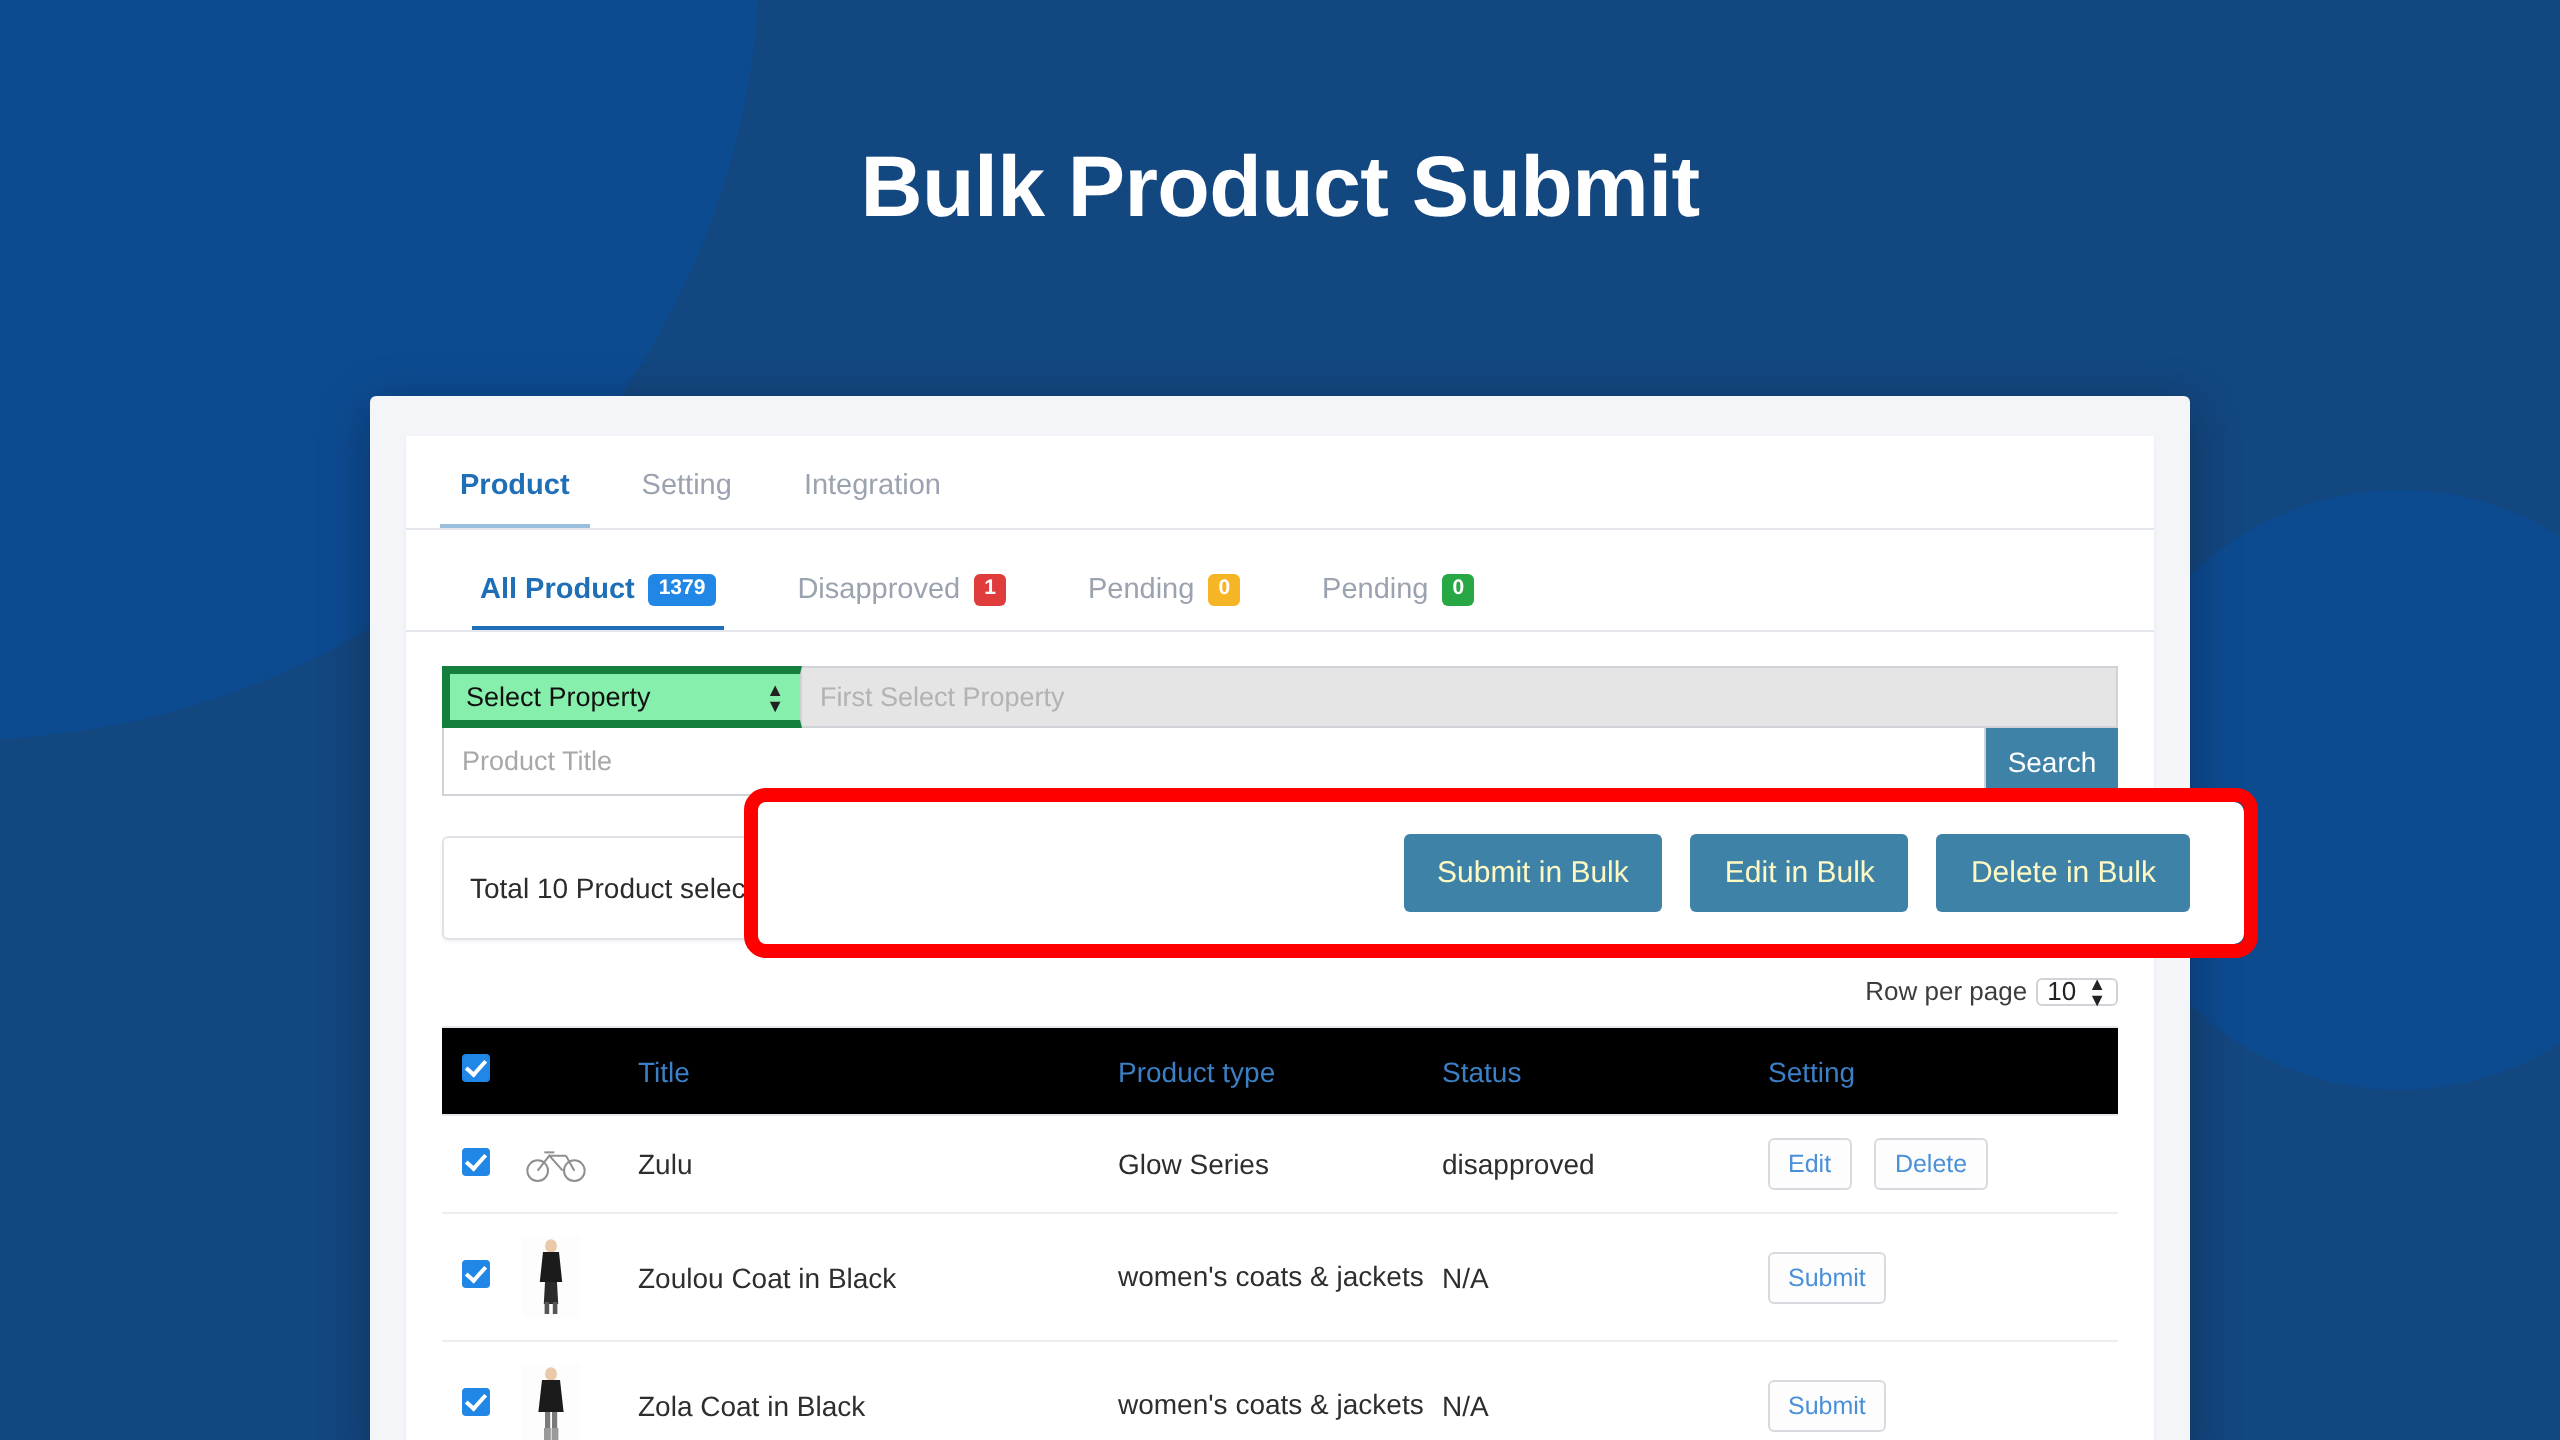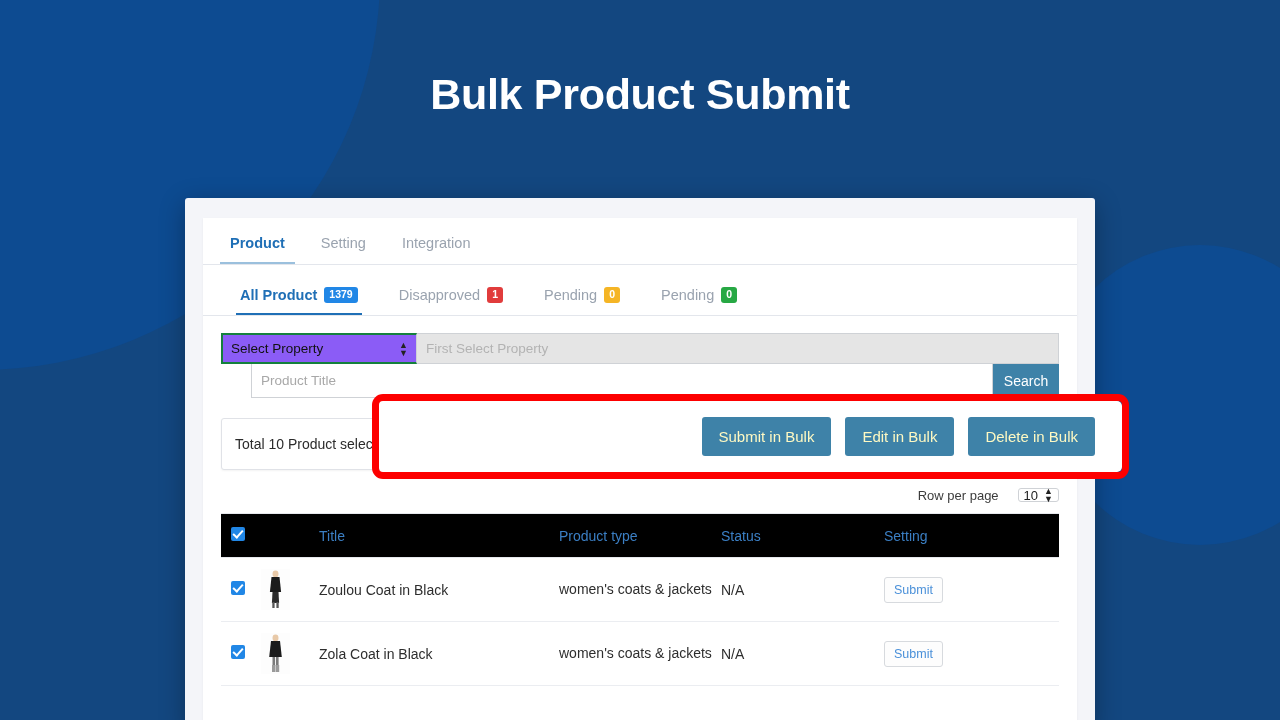--- a/index.html
+++ b/index.html
@@ -112,42 +112,42 @@
   .badge.blue   { background: #2187e6; }
   .badge.red    { background: #e13c3c; }
   .badge.yellow { background: #f5b525; }
   .badge.green  { background: #27a844; }
   .badge.gray   { background: #a8aeb6; }
 
   
   .searchwrap { padding: 17px 18px 0 18px; }
   .search-row { display: flex; }
   .prop-select {
-    width: 196px; height: 31px;
-    background: #8b5cf6;
-    border: 2px solid #15803d;
+    width: 180px; height: 31px;
+    background: #86efac;
+    border: 4px solid #15803d;
     border-right: 1px solid #cfd2d6;
     font-size: 13.5px;
     color: #111;
     padding: 0 8px;
     display: flex; align-items: center; justify-content: space-between;
     cursor: pointer;
   }
   .updown { font-size: 9px; line-height: 8px; color: #222; text-align: center; }
   .prop-value {
     flex: 1; height: 31px;
     background: #e5e5e5;
     border: 1px solid #cfd2d6;
     border-left: none;
     font-size: 13.5px;
     color: #b3b3b3;
     padding: 0 9px;
     display: flex; align-items: center;
   }
-  .search-row2 { display: flex; margin-top: 0; margin-left: 30px; }
+  .search-row2 { display: flex; margin-top: 0; }
   .title-input {
     flex: 1; height: 34px;
     background: #ffffff;
     border: 1px solid #cfd2d6;
     border-top: none;
     font-size: 13.5px;
     color: #a8a8a8;
     padding: 0 9px;
     display: flex; align-items: center;
   }
@@ -214,22 +214,22 @@
     display: flex;
     align-items: center;
     justify-content: flex-end;
     padding-right: 27px;
     gap: 14px;
     z-index: 39;
   }
 
   
   .rpp-row {
-    display: flex; align-items: flex-start; justify-content: flex-end;
-    gap: 19px;
+    display: flex; align-items: center; justify-content: flex-end;
+    gap: 4px;
     padding: 18px 18px 10px 18px;
     font-size: 13px; color: #3c3c3c;
   }
   .rpp-select {
     border: 1px solid #cfd2d6;
     border-radius: 3px;
     background: #fff;
     height: 14px;
     padding: 0 5px;
     display: flex; align-items: center; gap: 6px;
@@ -384,20 +384,40 @@
           </th>
           <th class="c-img"></th>
           <th class="c-title">Title</th>
           <th class="c-type">Product type</th>
           <th class="c-stat">Status</th>
           <th class="c-act">Setting</th>
         </tr>
       </thead>
       <tbody>
 
+        <tr>
+          <td class="c-chk">
+            <span class="chk"></span>
+          </td>
+          <td class="c-img">
+            <svg class="bike-icon" viewBox="0 0 40 24">
+              <circle cx="9" cy="16" r="6.2" fill="none" stroke="#8f8f8f" stroke-width="1.2"></circle>
+              <circle cx="31" cy="16" r="6.2" fill="none" stroke="#8f8f8f" stroke-width="1.2"></circle>
+              <path d="M9 16 L16 7 L24 16 M16 7 L26 7 M31 16 L26 7" fill="none" stroke="#8f8f8f" stroke-width="1.2"></path>
+              <path d="M13 5 L19 5" stroke="#8f8f8f" stroke-width="1.2"></path>
+            </svg>
+          </td>
+          <td class="c-title">Zulu</td>
+          <td class="c-type type-cell">Glow Series</td>
+          <td class="c-stat">disapproved</td>
+          <td class="c-act">
+            <button class="tbl-btn">Edit</button>
+            <button class="tbl-btn">Delete</button>
+          </td>
+        </tr>
 
         <tr>
           <td class="c-chk">
             <span class="chk"></span>
           </td>
           <td class="c-img">
             <svg class="thumb" viewBox="0 0 29 41">
               <rect width="29" height="41" fill="#fdfdfd"></rect>
               <ellipse cx="14.5" cy="5" rx="3" ry="3.4" fill="#e8c9a8"></ellipse>
               <path d="M10.5 8 h8 l1.6 15 h-11.2 z" fill="#1b1b1b"></path>

